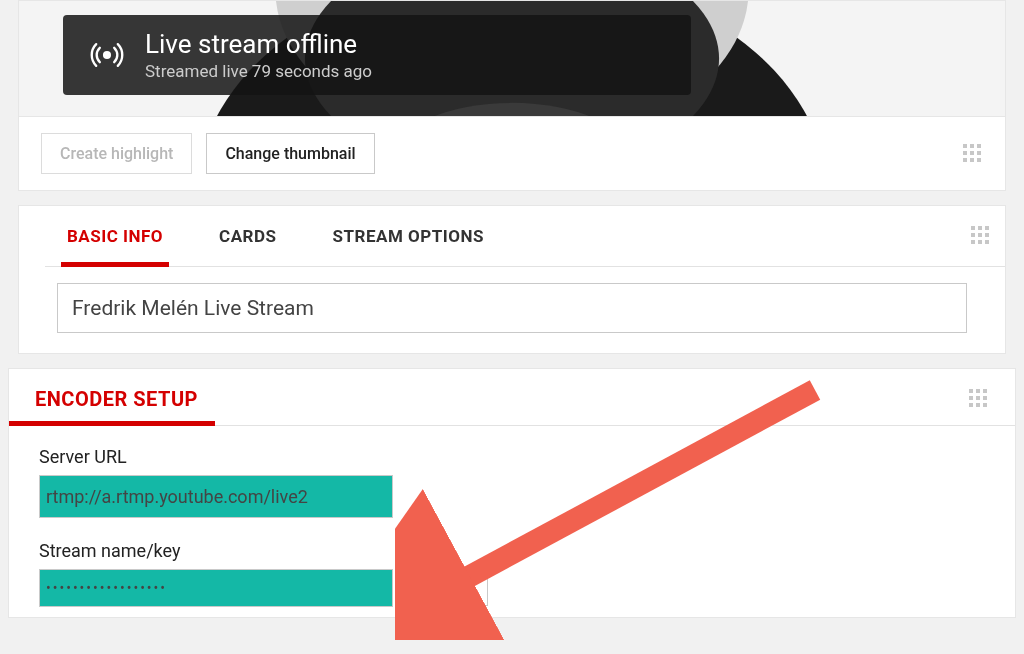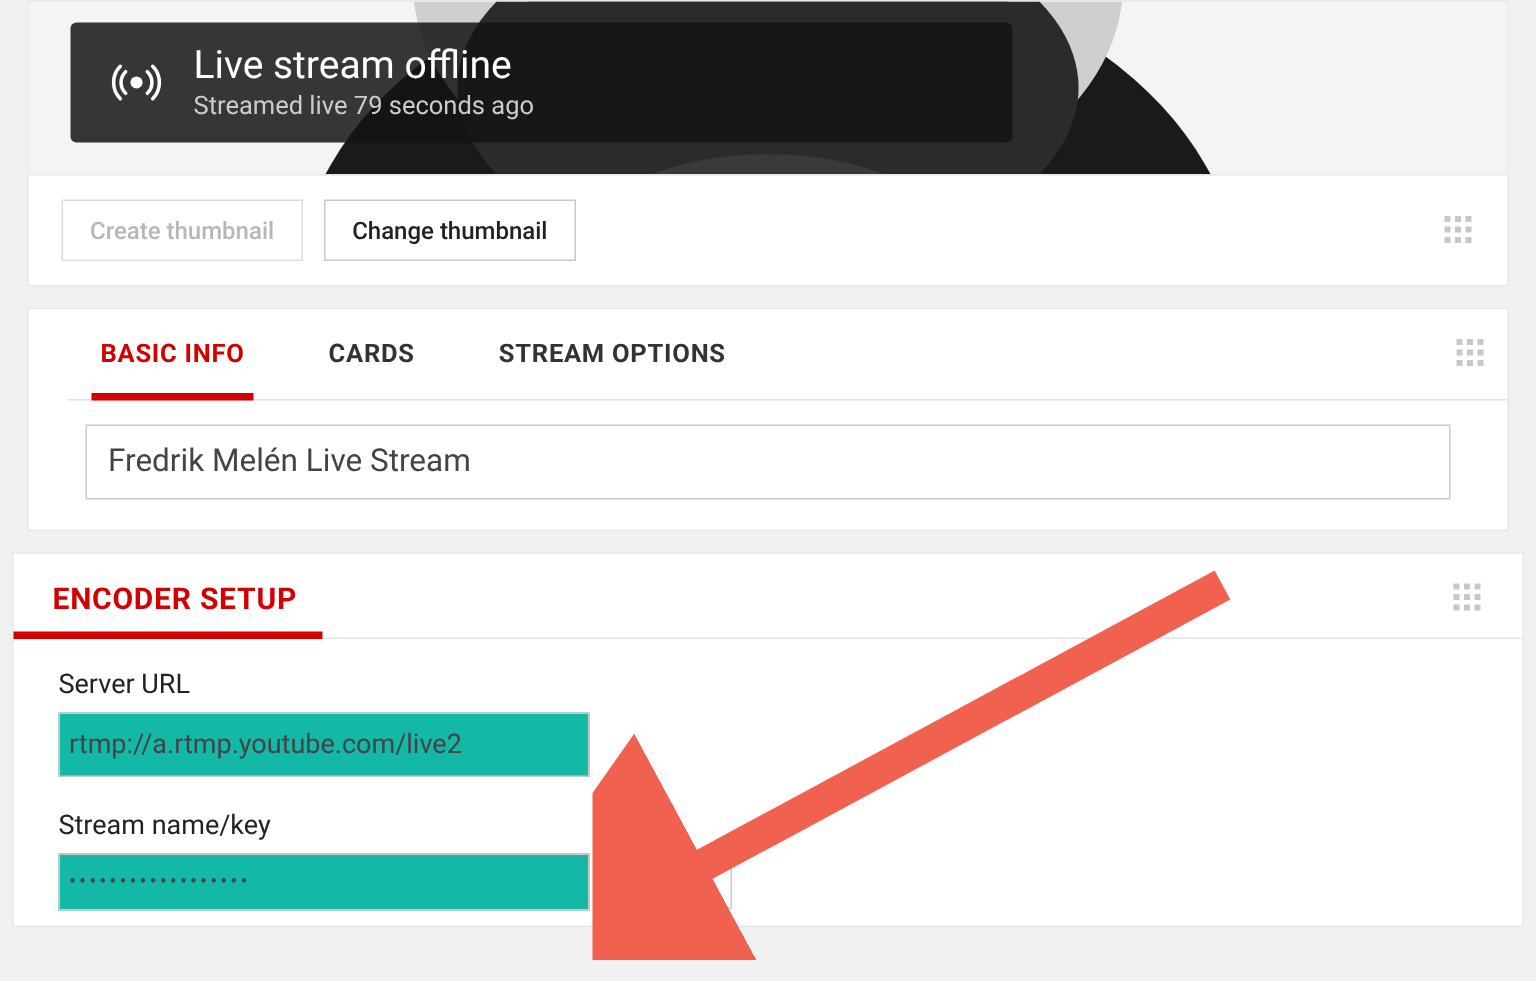--- a/index.html
+++ b/index.html
@@ -26,21 +26,21 @@
   }
 
   .preview-bg {
     position: absolute; inset:0;
     display:flex; align-items:flex-start; justify-content:center;
   }
   .preview-bg svg { width:100%; height:100%; display:block; }
 
   .overlay-banner {
     position: absolute;
-    top: 14px; left: 28px;
+    top: 14px; left: 44px;
     width: 628px;
     background: rgba(20,20,20,0.85);
     border-radius: 4px;
     color: #fff;
     padding: 14px 22px 14px 82px;
   }
 
   .overlay-icon {
     position: absolute;
     left: 26px; top: 50%;
@@ -193,21 +193,21 @@
           <path d="M28 12 A11 11 0 0 1 28 28" fill="none" stroke="#fff" stroke-width="2.6" stroke-linecap="round"></path>
           <path d="M8 8 A17 17 0 0 0 8 32" fill="none" stroke="#fff" stroke-width="2.6" stroke-linecap="round"></path>
           <path d="M32 8 A17 17 0 0 1 32 32" fill="none" stroke="#fff" stroke-width="2.6" stroke-linecap="round"></path>
         </svg>
       </div>
       <div class="overlay-title">Live stream offline</div>
       <div class="overlay-sub">Streamed live 79 seconds ago</div>
     </div>
   </div>
   <div class="btnrow">
-    <button class="btn disabled">Create thumbnail</button>
+    <button class="btn disabled">Create highlight</button>
     <button class="btn">Change thumbnail</button>
     <div class="grip">
       <span></span>
         <span></span>
         <span></span>
         <span></span>
         <span></span>
         <span></span>
         <span></span>
         <span></span>

